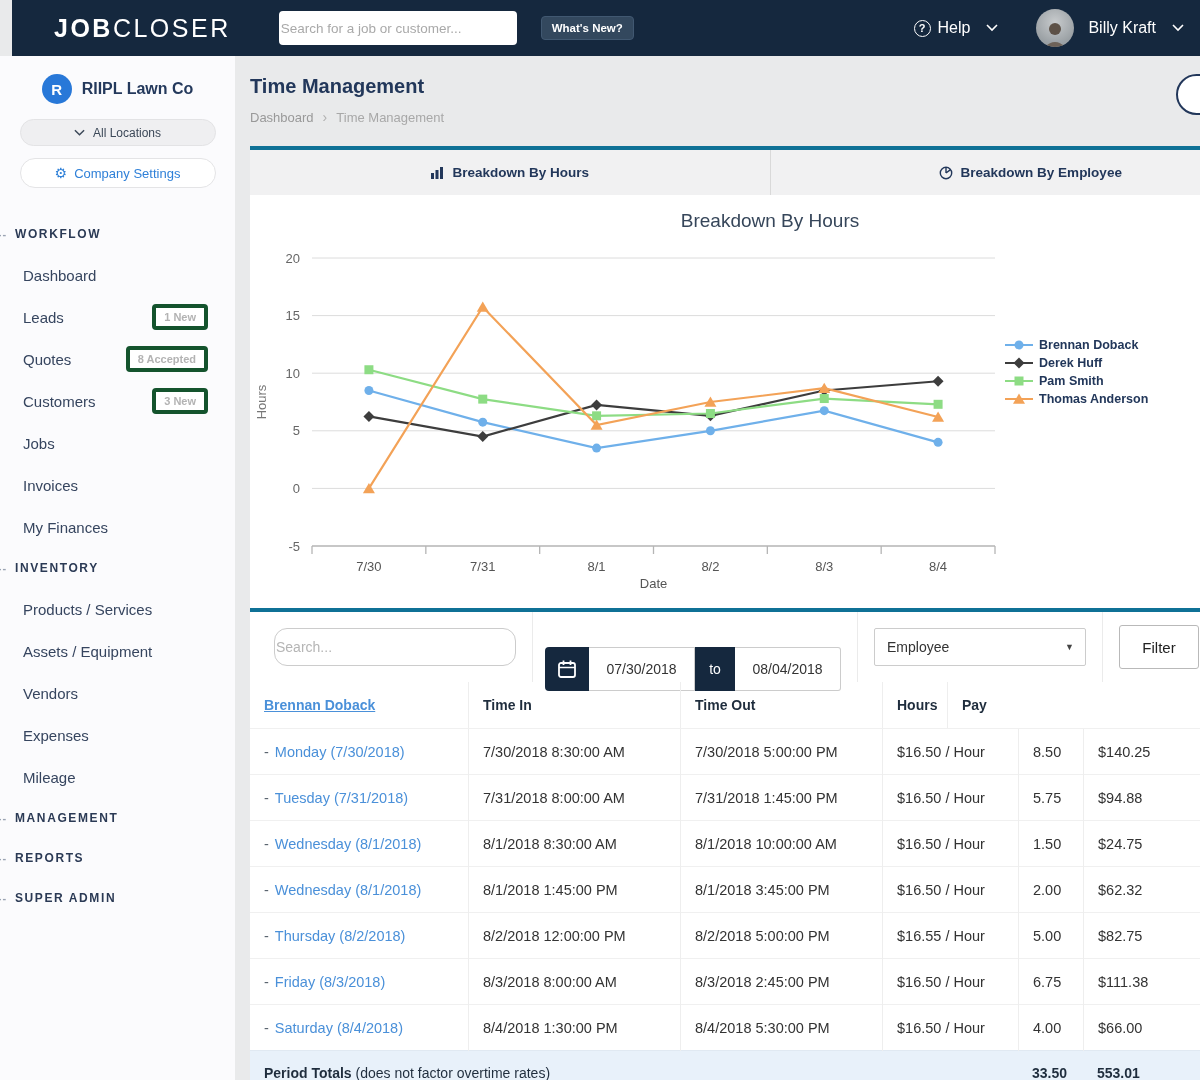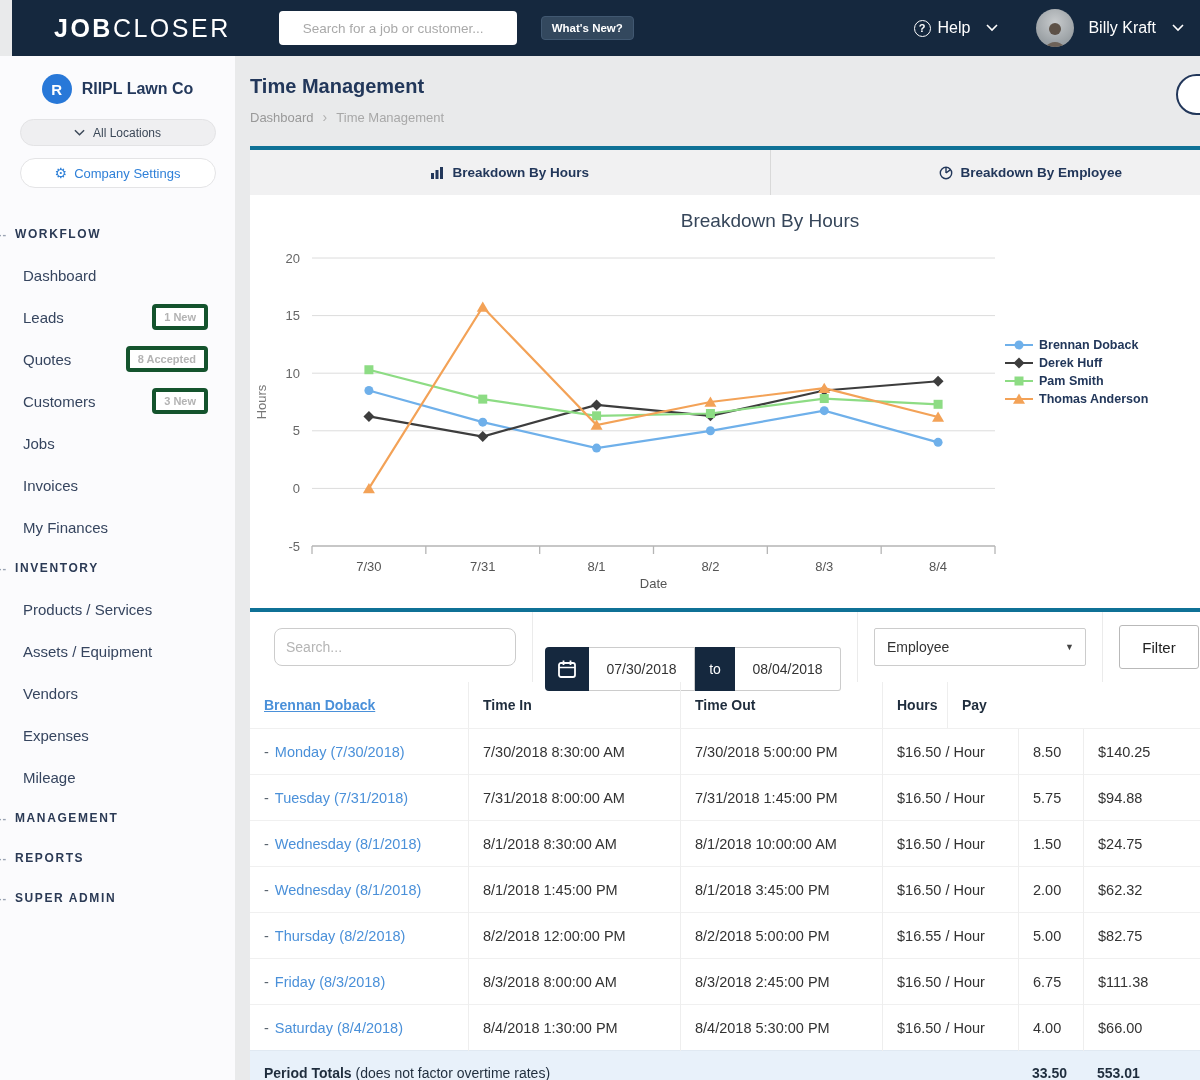--- a/index.html
+++ b/index.html
@@ -4,21 +4,21 @@
 <style>
   * { box-sizing: border-box; margin: 0; padding: 0; }
   html,body { width:1200px; height:1080px; overflow:hidden; }
   body { font-family:"Liberation Sans", sans-serif; background:#e9eaeb; position:relative; }
 
   
   .navbar { position:absolute; top:0; left:12px; width:1200px; height:56px; background:#15283e; display:flex; align-items:center; z-index:20; }
   .logo { margin-left:42px; color:#fff; font-size:25px; letter-spacing:2.5px; white-space:nowrap; }
   .logo .bold { font-weight:800; }
   .logo .light { font-weight:300; }
-  .nav-search { margin-left:48px; width:238px; height:34px; border:2px solid #fff; border-radius:4px; background:#fff; padding:0 22px; font-size:13.5px; color:#333; font-family:inherit; }
+  .nav-search { margin-left:48px; width:238px; height:34px; border:2px solid #fff; border-radius:4px; background:#fff; padding:0 0; font-size:13.5px; color:#333; font-family:inherit; }
   .nav-search::placeholder { color:#a9a9a9; }
   .whats-new { margin-left:24px; background:#33485e; border:1px solid #415871; color:#fff; font-size:11.5px; font-weight:bold; padding:5px 10px; border-radius:4px; cursor:pointer; }
   .nav-right { margin-left:auto; margin-right:28px; display:flex; align-items:center; color:#fff; }
   .help { display:flex; align-items:center; gap:7px; font-size:16px; cursor:pointer; }
   .q-circle { width:17px; height:17px; border:1.5px solid #fff; border-radius:50%; display:inline-flex; align-items:center; justify-content:center; font-size:11px; font-weight:bold; }
   .chev { width:12px; height:8px; margin-left:9px; }
   .avatar { width:38px; height:38px; border-radius:50%; margin:0 14px 0 38px; background:radial-gradient(circle at 50% 35%, #c8cbcd 0%, #9aa0a4 70%); overflow:hidden; position:relative; }
   .avatar svg { position:absolute; bottom:-2px; left:4px; }
   .user-name { font-size:16px; }
 
@@ -55,21 +55,21 @@
   .chart-title { text-align:center; font-size:19px; color:#36465a; font-weight:400; }
   .chart-flex { display:flex; margin-top:4px; }
   .chart-svg-box { flex:0 0 755px; }
   .legend { width:175px; margin-top:102px; }
   .legend-item { display:flex; align-items:center; gap:6px; font-size:12.5px; font-weight:bold; color:#22375a; margin-bottom:4px; cursor:pointer; }
   svg text { font-family:"Liberation Sans", sans-serif; }
 
   
   .card2 { margin-top:0; }
   .filter-bar { height:70px; display:flex; align-items:center; background:#fff; padding-left:24px; }
-  .f-search { width:242px; height:38px; border:1px solid #ccc; border-radius:8px; padding:0 11px; font-size:14px; color:#333; font-family:inherit; }
+  .f-search { width:242px; height:38px; border:1px solid #ccc; border-radius:13px; padding:0 1px; font-size:14px; color:#333; font-family:inherit; }
   .f-search::placeholder { color:#b5b5b5; }
   .v-div { width:1px; height:70px; background:#ebebeb; margin-left:16px; }
   .date-group { display:flex; align-items:center; margin-left:12px;margin-top:43px; }
   .cal-box { width:44px; height:44px; background:#15283e; border-radius:4px 0 0 4px; display:flex; align-items:center; justify-content:center; cursor:pointer; }
   .date-input { width:106px; height:44px; border:1px solid #ccc; border-left:none; text-align:center; font-size:14px; color:#333; font-family:inherit; }
   .to-box { width:40px; height:44px; background:#15283e; color:#fff; font-size:14px; display:flex; align-items:center; justify-content:center; }
   .date-input.last { border-radius:0 3px 3px 0; }
   .select { width:212px; height:38px; border:1px solid #ccc; border-radius:2px; background:#fff; position:relative; display:flex; align-items:center; padding-left:12px; font-size:14px; color:#333; margin-left:16px; cursor:pointer; }
   .select .caret { position:absolute; right:11px; font-size:9px; color:#444; }
   .filter-btn { width:80px; height:44px; background:#fff; border:1px solid #b9b9b9; border-radius:3px; font-size:15px; color:#222; margin-left:16px; font-family:inherit; cursor:pointer; }

